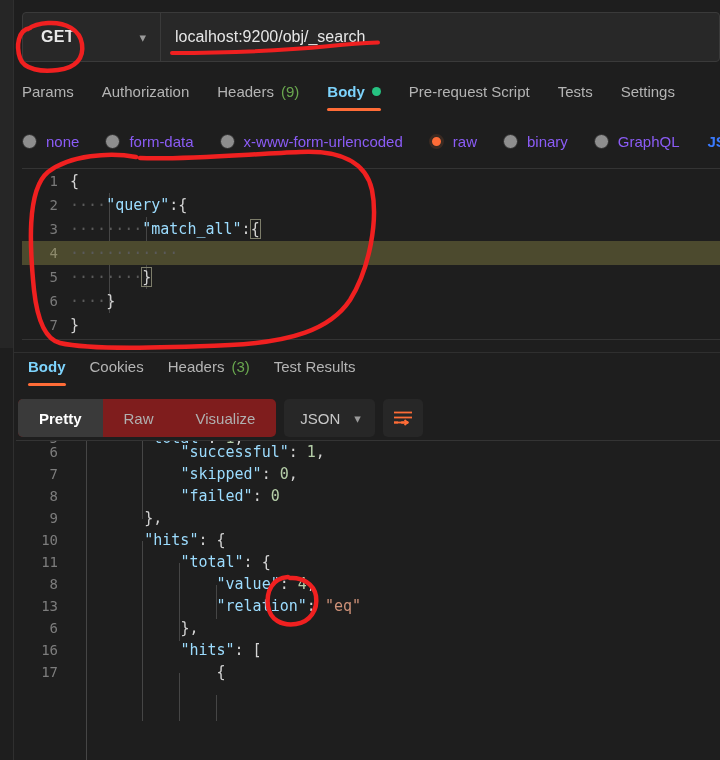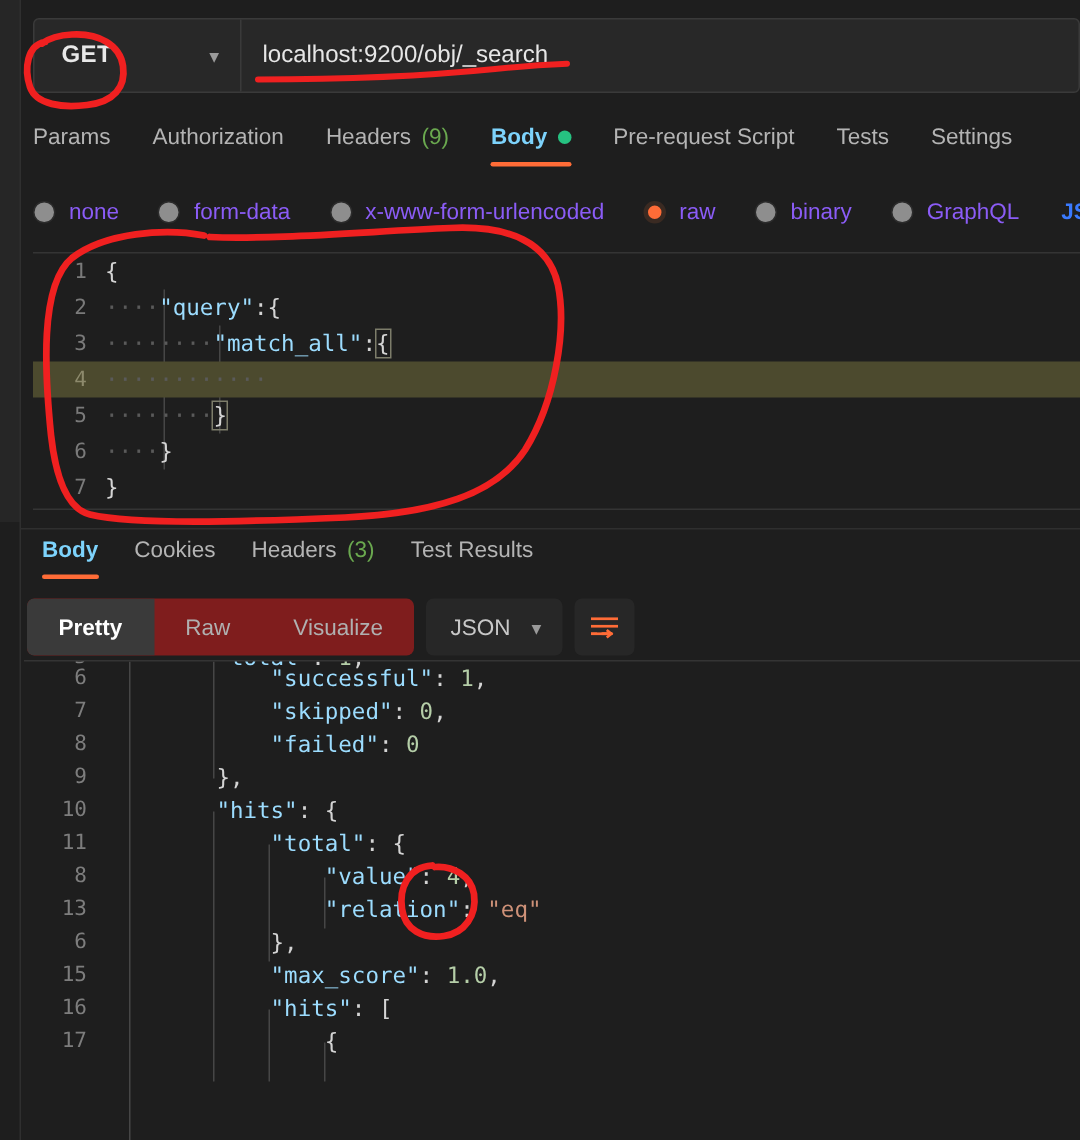--- a/index.html
+++ b/index.html
@@ -326,24 +326,20 @@
     </div>
     <div class="rline">
       <span class="gutter">13</span>
       <span class="rtext"><span>                </span><span class="k">"relation"</span><span class="p">: </span><span class="s">"eq"</span></span>
     </div>
     <div class="rline">
       <span class="gutter">6</span>
       <span class="rtext"><span>            </span><span class="p">},</span></span>
     </div>
     <div class="rline">
-      <span class="gutter">15</span>
-      <span class="rtext"><span>            </span><span class="k">"max_score"</span><span class="p">: </span><span class="n">1.0</span><span class="p">,</span></span>
-    </div>
-    <div class="rline">
       <span class="gutter">16</span>
       <span class="rtext"><span>            </span><span class="k">"hits"</span><span class="p">: [</span></span>
     </div>
     <div class="rline">
       <span class="gutter">17</span>
       <span class="rtext"><span>                </span><span class="p">{</span></span>
     </div>
   </div>
 
   <svg class="ann" style="left:0; top:0;" width="720" height="760">

